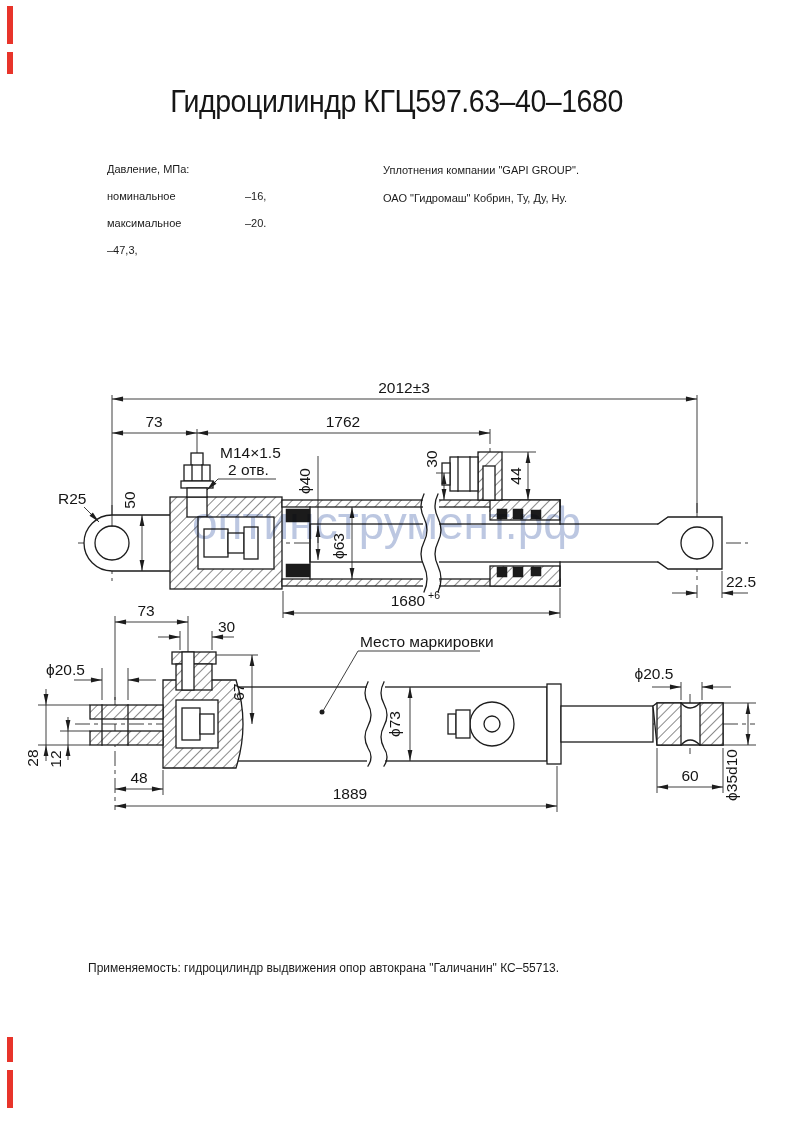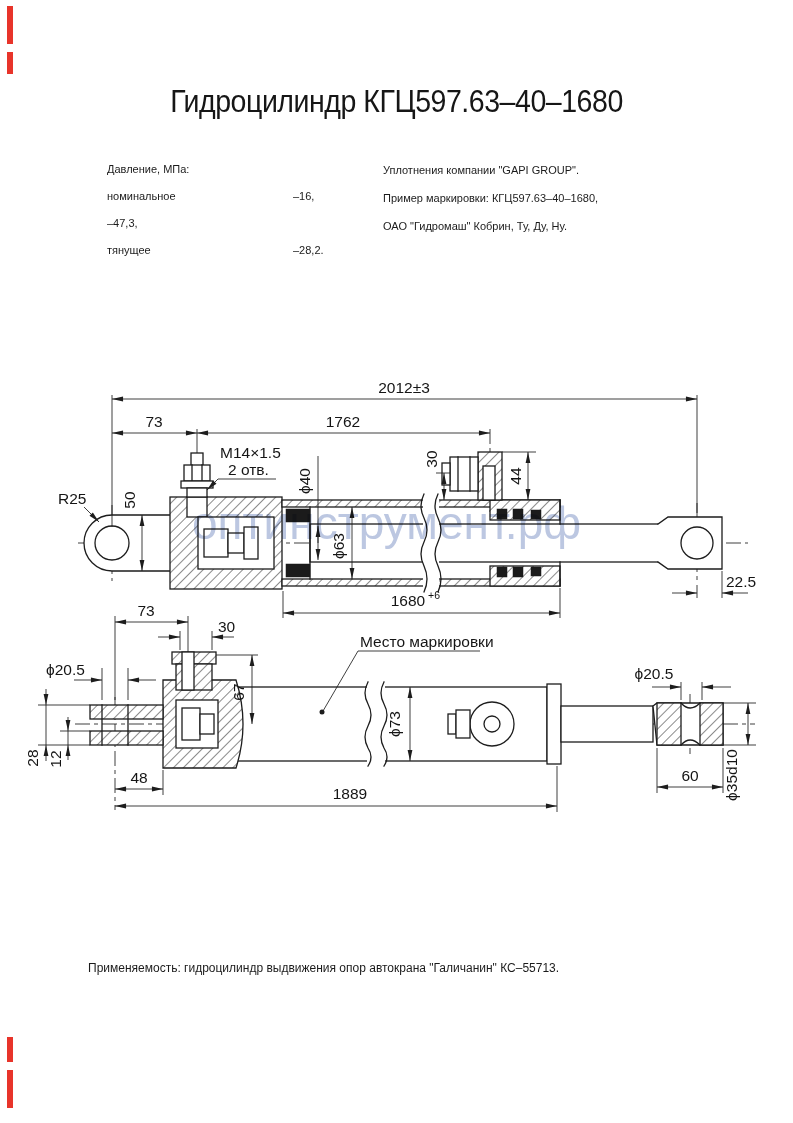--- a/index.html
+++ b/index.html
@@ -7,21 +7,21 @@
     width:793px;height:1123px;position:relative;background:#ffffff;
     font-family:"Liberation Sans", sans-serif;color:#1b1b1b;overflow:hidden;
   }
   .abs{position:absolute;}
   #title{
     top:84px;left:0;right:0;text-align:center;
     font-size:31px;letter-spacing:-0.5px;transform:scaleX(.92);
     color:#161616;white-space:nowrap;
   }
   .specblock{font-size:11px;line-height:27px;white-space:nowrap;}
-  .specrow{display:flex;gap:48px;}
+  .specrow{display:flex;}
   .specrow .lbl{width:138px;flex:none;}
   #specs-left{left:107px;top:156px;}
   #seals-info{left:383px;top:156px;line-height:28px;}
   #applicability{left:88px;top:961px;font-size:12px;white-space:nowrap;}
   #watermark{
     left:192px;top:496px;font-size:46px;letter-spacing:0px;
     color:#b5c1de;mix-blend-mode:multiply;opacity:.9;white-space:nowrap;
     pointer-events:none;
   }
   svg{position:absolute;left:0;top:0;}
@@ -293,29 +293,28 @@
 
 <div id="title" class="abs">Гидроцилиндр КГЦ597.63–40–1680</div>
 
 <div id="specs-left" class="abs specblock">
   <div>Давление, МПа:</div>
   <div class="specrow">
     <span class="lbl">номинальное</span>
     <span>–16,</span>
   </div>
   <div class="specrow">
+    <span class="lbl">максимальное</span>
+    <span>–20.</span>
+  </div>
+  <div class="specrow">
     <span>–47,3,</span>
   </div>
-  <div class="specrow">
-    <span class="lbl">тянущее</span>
-    <span>–28,2.</span>
-  </div>
 </div>
 
 <div id="seals-info" class="abs specblock">
   <div>Уплотнения компании "GAPI GROUP".</div>
-  <div>Пример маркировки: КГЦ597.63–40–1680,</div>
   <div>ОАО "Гидромаш" Кобрин, Ту, Ду, Ну.</div>
 </div>
 
 <div id="applicability" class="abs">Применяемость: гидроцилиндр выдвижения опор автокрана "Галичанин" КС–55713.</div>
 
 <div id="watermark" class="abs">оптинструмент.рф</div>
 
 </body></html>

